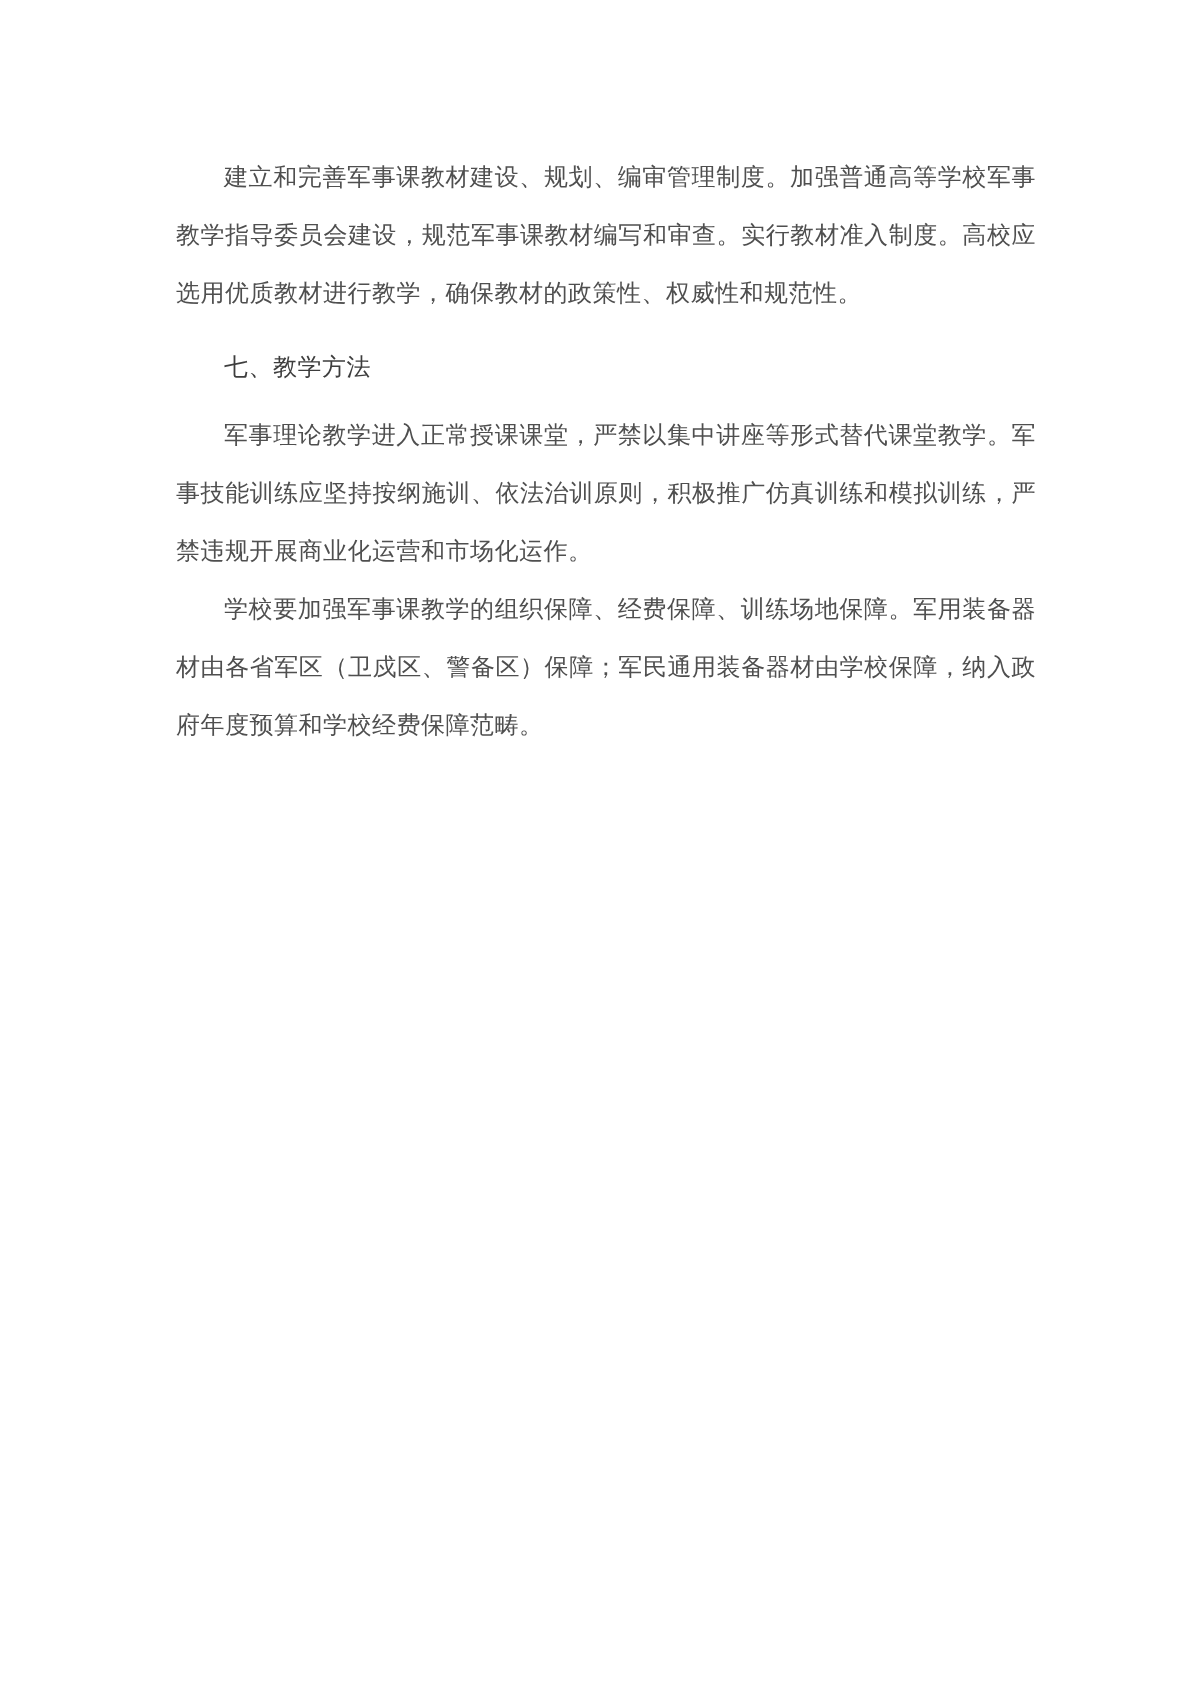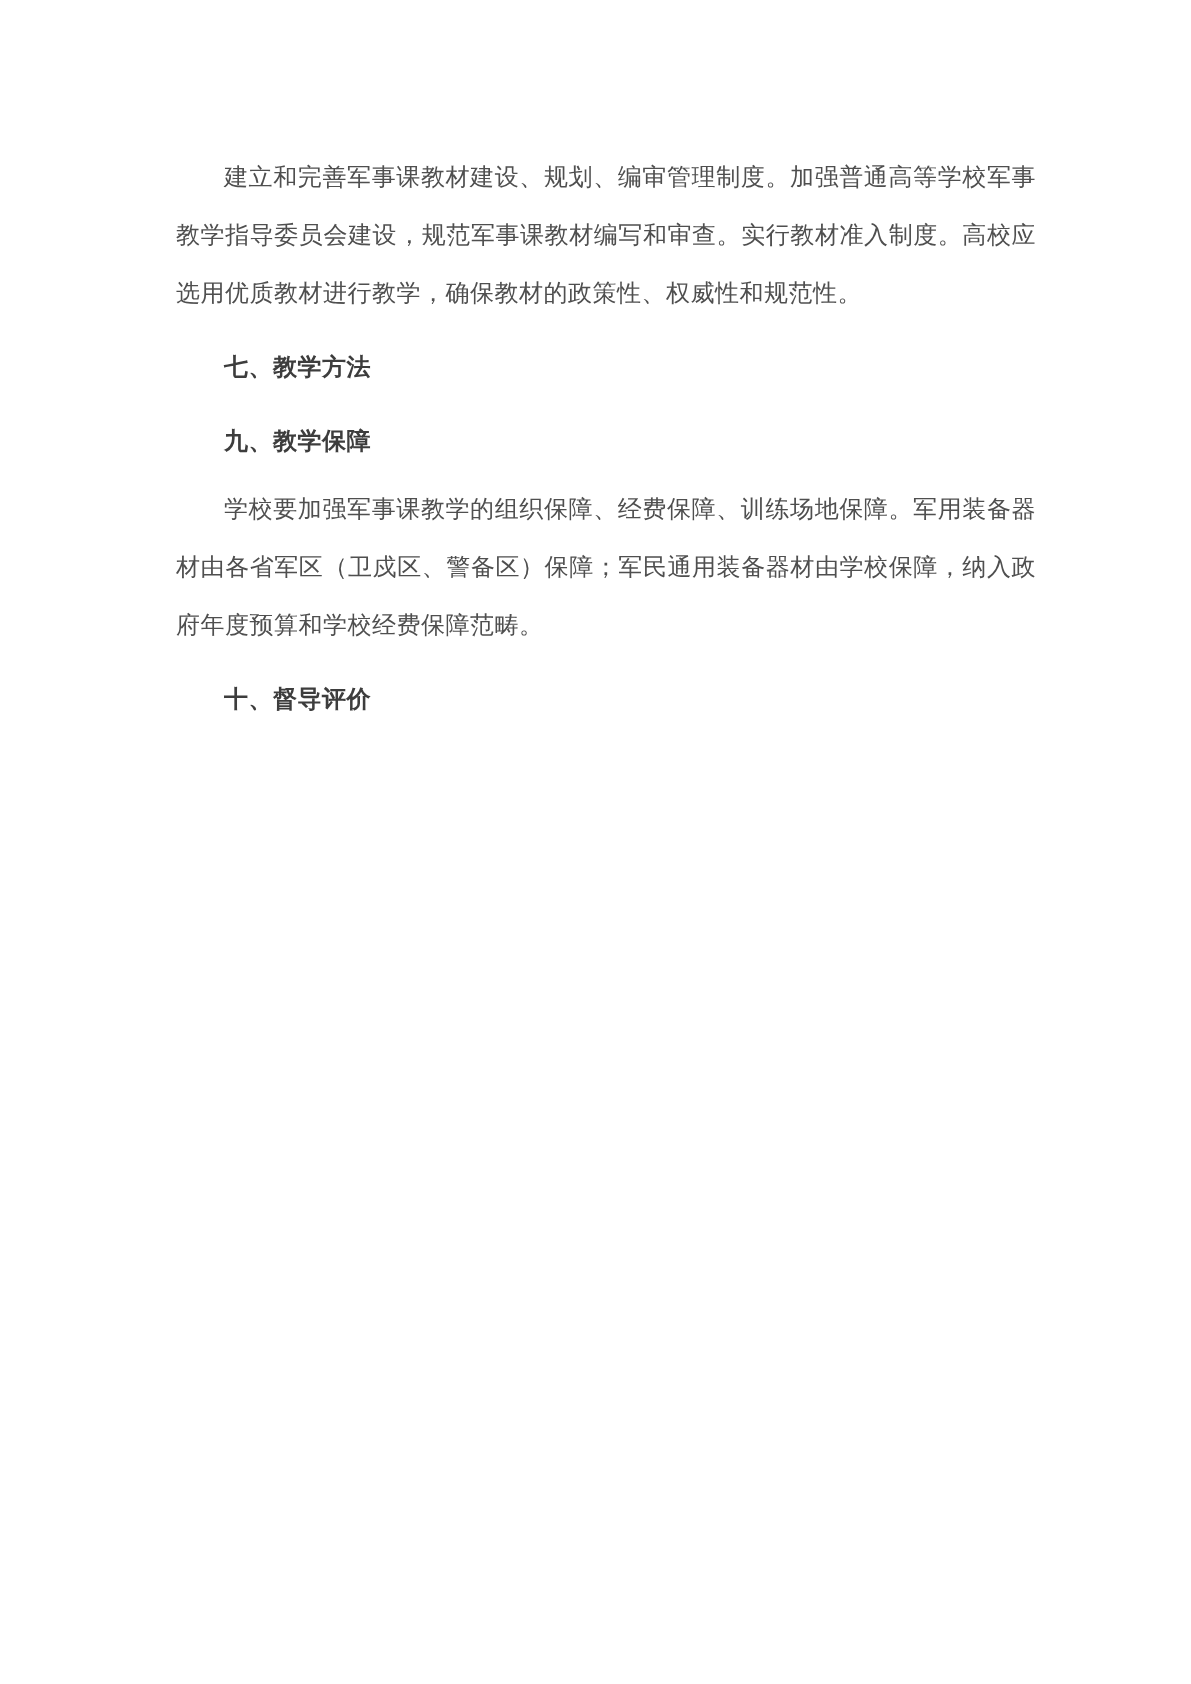--- a/index.html
+++ b/index.html
@@ -28,29 +28,28 @@
     color: #4f4f4f;
     text-align: justify;
     text-indent: 2em;
     letter-spacing: 0.5px;
   }
   .doc-heading {
     margin: 16px 0 10px 0;
     font-size: 24px;
     line-height: 58px;
     color: #3d3d3d;
-    font-weight: bold;
+    font-weight: normal;
     text-indent: 2em;
     letter-spacing: 0.5px;
   }
 </style>
 </head>
 <body>
 
 <main class="page">
   <article id="doc-content">
       <p class="doc-paragraph">建立和完善军事课教材建设、规划、编审管理制度。加强普通高等学校军事教学指导委员会建设，规范军事课教材编写和审查。实行教材准入制度。高校应选用优质教材进行教学，确保教材的政策性、权威性和规范性。</p>
       <p class="doc-heading">七、教学方法</p>
-      <p class="doc-heading">九、教学保障</p>
+      <p class="doc-paragraph">军事理论教学进入正常授课课堂，严禁以集中讲座等形式替代课堂教学。军事技能训练应坚持按纲施训、依法治训原则，积极推广仿真训练和模拟训练，严禁违规开展商业化运营和市场化运作。</p>
       <p class="doc-paragraph">学校要加强军事课教学的组织保障、经费保障、训练场地保障。军用装备器材由各省军区（卫戍区、警备区）保障；军民通用装备器材由学校保障，纳入政府年度预算和学校经费保障范畴。</p>
-      <p class="doc-heading">十、督导评价</p>
     </article>
 </main>
 
 </body></html>

